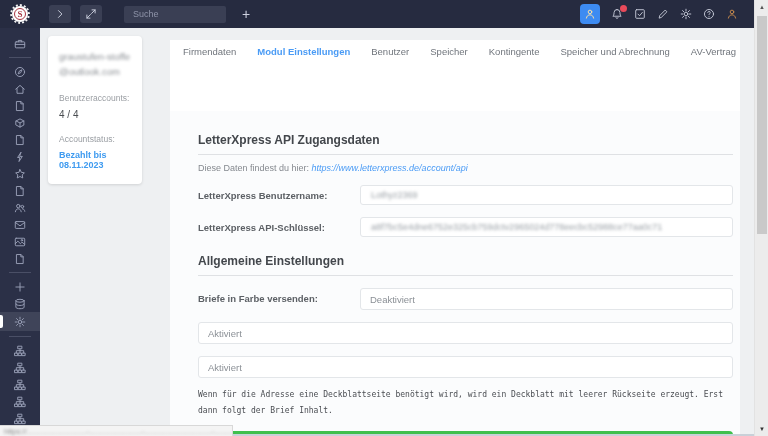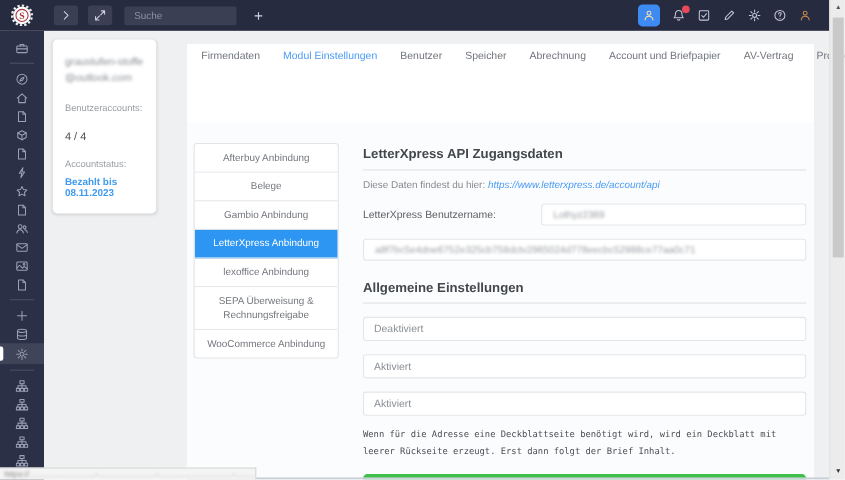--- a/index.html
+++ b/index.html
@@ -18,21 +18,21 @@
   .logo { width: 16px; height: 16px; border-radius: 50%; background: #fff;
     outline: 2px dotted #f0f0f0; display: flex; align-items: center; justify-content: center; }
   .logo-ring { width: 12px; height: 12px; border: 1px solid #a93744; border-radius: 50%;
     display: flex; align-items: center; justify-content: center; }
   .logo-s { color: #a93744; font-family: "Liberation Serif", serif; font-weight: bold;
     font-size: 9px; line-height: 1; }
   .tb-btn { width: 22px; height: 18px; background: #3a3f54; border-radius: 3px;
     color: #cdd1df; display: flex; align-items: center; justify-content: center;
     margin-left: 9px; cursor: pointer; }
   .search { width: 102px; height: 17px; background: #3a3f54; border: none; border-radius: 2px;
-    color: #b9bdcc; font-size: 9px; padding: 0 9px; margin-left: 11px; outline: none;
+    color: #b9bdcc; font-size: 9px; padding: 0 9px; margin-left: 22px; outline: none;
     font-family: "Liberation Sans", sans-serif; }
   .search::placeholder { color: #8e93a8; }
   .plus-btn { color: #cdd1df; font-size: 14px; margin-left: 16px; cursor: pointer; line-height: 1; }
   .tb-right { margin-left: auto; display: flex; align-items: center; gap: 11px; padding-right: 16px; }
   .avatar { width: 20px; height: 20px; border-radius: 4px; background: #3d8bf2;
     display: flex; align-items: center; justify-content: center; color: #ffe2a6; cursor: pointer; }
   .tb-icon { color: #c4c8d6; position: relative; cursor: pointer; }
   .tb-icon.person { color: #c98b4e; }
   .badge { position: absolute; top: -3px; right: -4px; width: 7px; height: 7px;
     border-radius: 50%; background: #e84a5a; }
@@ -56,48 +56,48 @@
     width: 3px; background: #fff; border-radius: 0 2px 2px 0; }
   .side-div { width: 22px; height: 1px; background: #4a4f66; margin: 5px 0; flex: 0 0 auto; }
 
   
   .account-card { position: absolute; left: 48px; top: 36px; width: 94px;
     background: #fff; border-radius: 4px; box-shadow: 0 1px 3px rgba(0,0,0,.13);
     padding: 13px 11px 14px; z-index: 2; }
   .email { color: #8b8f94; font-size: 9.5px; line-height: 1.6; word-break: break-all; }
   .blur { filter: blur(1.5px); }
   .card-label { color: #9a9ea3; font-size: 8.5px; margin-top: 14px; }
-  .card-value { color: #4a4e52; font-size: 10px; margin-top: 16px; }
+  .card-value { color: #4a4e52; font-size: 10px; margin-top: 6px; }
   .card-link { color: #3f9bf0; font-size: 9px; margin-top: 6px; cursor: pointer; font-weight: bold; }
 
   
   .main { position: absolute; left: 170px; top: 40px; width: 570px; height: 396px;
     background: #fff; display: flex; flex-direction: column; gap: 48px; }
   .tabbar { height: 23px; display: flex; align-items: center; padding-left: 13px;
     gap: 21px; background: #fff; flex: 0 0 auto; }
   .tab { font-size: 9.5px; color: #70757c; white-space: nowrap; cursor: pointer; }
-  .tab.active { color: #4a9bf5; }
+  .tab.active { color: #4a9bf5; font-weight: bold; }
   .panel-body { flex: 1; background: #fbfcfd; display: flex; padding: 19px 5px 0 6px; overflow: hidden; }
 
   
   .submenu { width: 132px; border: 1px solid #e2e4e7; border-radius: 3px;
     background: #fff; height: fit-content; flex: 0 0 auto; overflow: hidden; }
   .submenu-item { padding: 6px 5px; text-align: center; font-size: 9px; color: #73777d;
     border-bottom: 1px solid #e6e8ea; line-height: 1.45; cursor: pointer; }
   .submenu-item:last-child { border-bottom: none; }
   .submenu-item.active { background: #2d96f2; color: #fff; }
 
   
   .rc { flex: 1; margin-left: 22px; padding-right: 2px; }
   .section-h { font-size: 12px; color: #43474c; font-weight: bold; margin-top: 3px; }
   .rc hr { border: none; border-top: 1px solid #dfe1e4; margin: 7px 0 8px; }
   .hint { font-size: 9px; color: #85898f; }
   .hint a { color: #4a9bf5; text-decoration: none; font-style: italic; }
   .frow { display: flex; align-items: flex-start; margin-top: 12px; }
-  .flabel { width: 162px; flex: 0 0 162px; font-size: 9.5px; color: #5c6065; font-weight: normal;
+  .flabel { width: 162px; flex: 0 0 162px; font-size: 9.5px; color: #5c6065; font-weight: bold;
     line-height: 1.5; padding-top: 4px; padding-right: 14px; }
   .fctrl { flex: 1; min-width: 0; }
   .tinput { height: 20px; background: #fff; border: 1px solid #e3e6e9; border-radius: 3px;
     display: flex; align-items: center; padding: 0 10px; font-size: 9px; color: #9aa0a6;
     overflow: hidden; white-space: nowrap; }
   .fselect { height: 22px; background: #fff; border: 1px solid #e3e6e9; border-radius: 3px;
     display: flex; align-items: center; justify-content: space-between; padding: 0 9px;
     font-size: 9.5px; color: #8b9096; cursor: pointer; }
   .help { font-family: "DejaVu Sans Mono", monospace; font-size: 8px; color: #4a4d52;
     line-height: 2.0; margin-top: 9px; }
@@ -343,65 +343,58 @@
   <div class="card-label">Accountstatus:</div>
   <div class="card-link">Bezahlt bis 08.11.2023</div>
 </div>
 
 <div class="main">
   <div class="tabbar" id="tabbar">
       <span class="tab">Firmendaten</span>
       <span class="tab active">Modul Einstellungen</span>
       <span class="tab">Benutzer</span>
       <span class="tab">Speicher</span>
-      <span class="tab">Abrechnung</span>
-      <span class="tab">Account und Briefpapier</span>
+      <span class="tab">Kontingente</span>
+      <span class="tab">Speicher und Abrechnung</span>
       <span class="tab">AV-Vertrag</span>
       <span class="tab">Protokoll</span>
     </div>
   <div class="panel-body">
-    <div class="submenu" id="submenu">
-        <div class="submenu-item">Afterbuy Anbindung</div>
-        <div class="submenu-item">Belege</div>
-        <div class="submenu-item">Gambio Anbindung</div>
-        <div class="submenu-item active">LetterXpress Anbindung</div>
-        <div class="submenu-item">lexoffice Anbindung</div>
-        <div class="submenu-item">SEPA Überweisung &amp; Rechnungsfreigabe</div>
-        <div class="submenu-item">WooCommerce Anbindung</div>
-      </div>
     <div class="rc">
 
       <div class="section-h">LetterXpress API Zugangsdaten</div>
       <hr>
       <div class="hint">
         <span>Diese Daten findest du hier: </span><a href="#">https://www.letterxpress.de/account/api</a>
       </div>
 
       <div class="frow">
         <div class="flabel">LetterXpress Benutzername:</div>
         <div class="fctrl">
             <div class="tinput">
               <span class="blur">Lothyz2369</span>
             </div>
           </div>
       </div>
 
       <div class="frow">
+        <div class="flabel">LetterXpress API-Schlüssel:</div>
         <div class="fctrl">
             <div class="tinput">
               <span class="blur">a8f7bc5e4dne6752e325cb759dctv2965024d778eecbc52988ce77aa0c71</span>
             </div>
           </div>
       </div>
 
       <div class="section-h sec2">Allgemeine Einstellungen</div>
       <hr>
 
       <div id="generalRows">
           <div class="frow">
+            <div class="flabel">Briefe in Farbe versenden:</div>
             <div class="fctrl">
               <div class="fselect">
                 <span>Deaktiviert</span>
               </div>
             </div>
           </div>
           <div class="frow">
             <div class="fctrl">
               <div class="fselect">
                 <span>Aktiviert</span>

